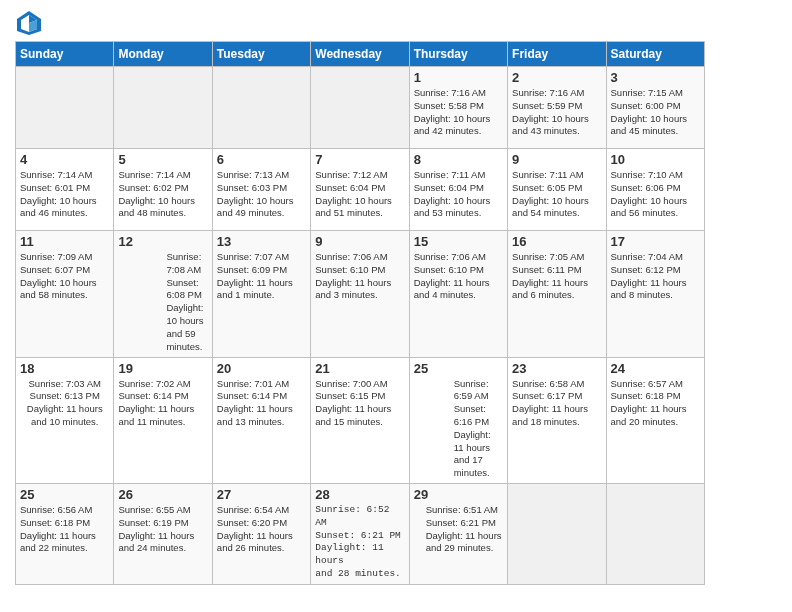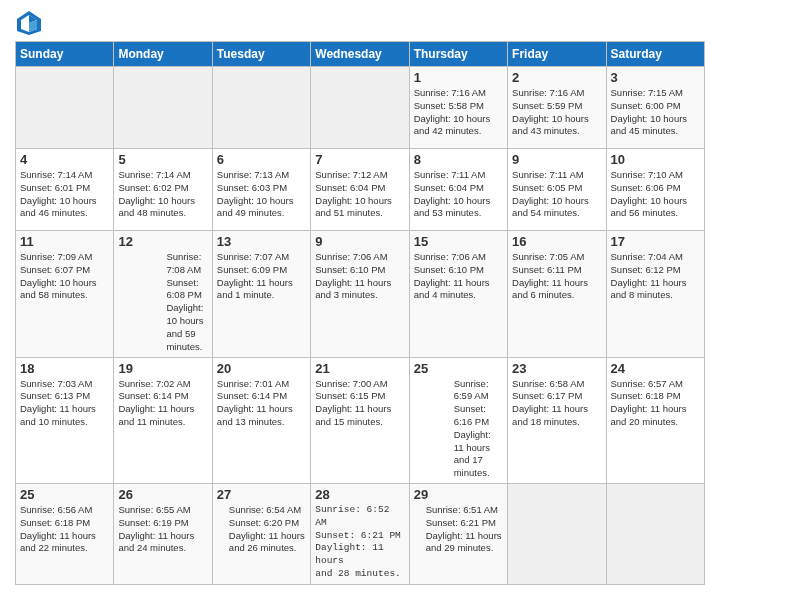--- a/index.html
+++ b/index.html
@@ -252,21 +252,21 @@
             <div class="day-number">17</div>
             <div class="day-info" style="white-space: pre-line;">Sunrise: 7:04 AM
 Sunset: 6:12 PM
 Daylight: 11 hours
 and 8 minutes.</div>
           </td>
         </tr>
         <tr>
           <td>
             <div class="day-number">18</div>
-            <div class="day-info" style="white-space: pre-line;">Sunrise: 7:03 AM
+            <div class="day-info" style="white-space: pre-line; text-align: center;">Sunrise: 7:03 AM
 Sunset: 6:13 PM
 Daylight: 11 hours
 and 10 minutes.</div>
           </td>
           <td>
             <div class="day-number">19</div>
             <div class="day-info" style="white-space: pre-line;">Sunrise: 7:02 AM
 Sunset: 6:14 PM
 Daylight: 11 hours
 and 11 minutes.</div>
@@ -317,21 +317,21 @@
           </td>
           <td>
             <div class="day-number">26</div>
             <div class="day-info" style="white-space: pre-line;">Sunrise: 6:55 AM
 Sunset: 6:19 PM
 Daylight: 11 hours
 and 24 minutes.</div>
           </td>
           <td>
             <div class="day-number">27</div>
-            <div class="day-info" style="white-space: pre-line; margin-left: 12px;">Sunrise: 6:54 AM
+            <div class="day-info" style="white-space: pre-line;">Sunrise: 6:54 AM
 Sunset: 6:20 PM
 Daylight: 11 hours
 and 26 minutes.</div>
           </td>
           <td>
             <div class="day-number">28</div>
             <div class="day-info" style="white-space: pre-line; font-family: Liberation Mono, monospace;">Sunrise: 6:52 AM
 Sunset: 6:21 PM
 Daylight: 11 hours
 and 28 minutes.</div>

